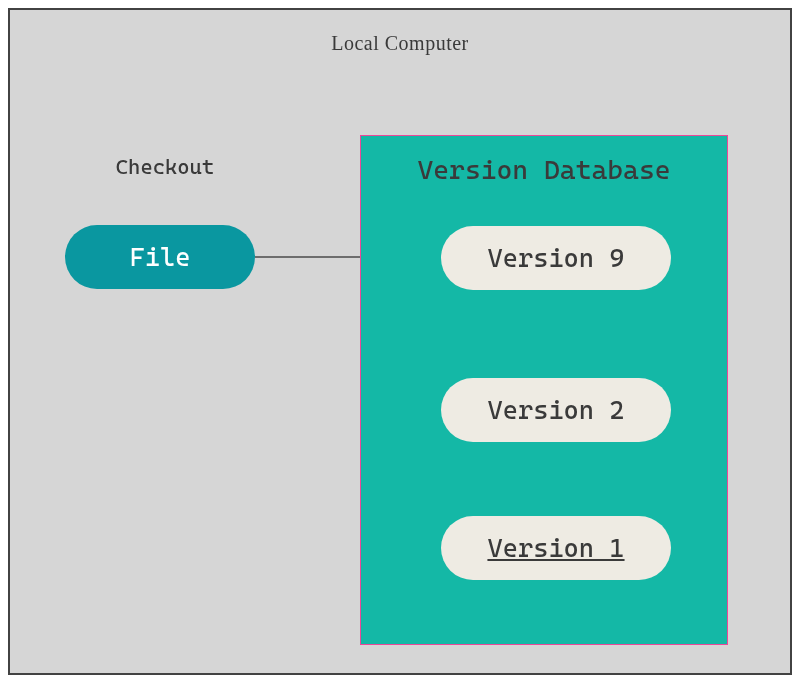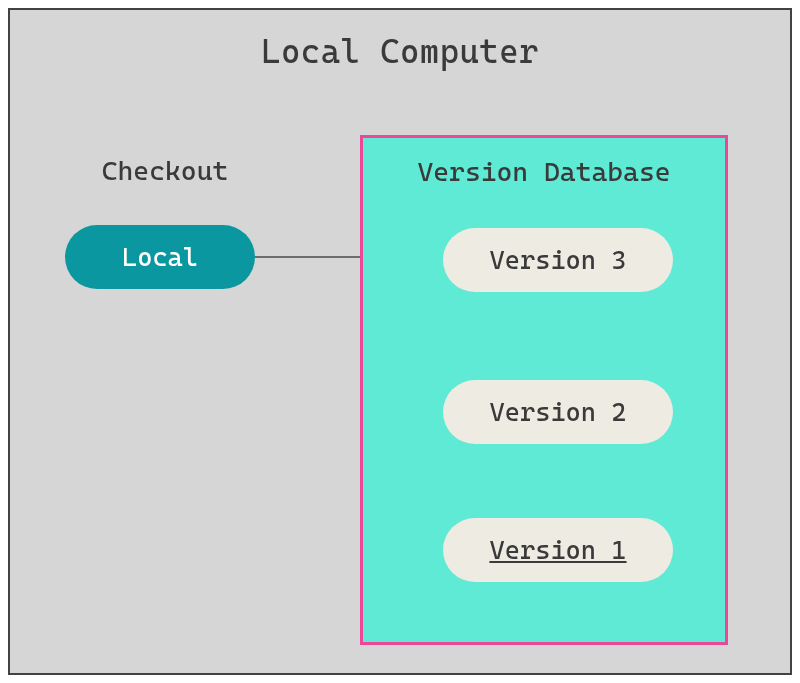--- a/index.html
+++ b/index.html
@@ -14,32 +14,33 @@
       position: absolute;
       left: 8px;
       top: 8px;
       width: 784px;
       height: 667px;
       border: 2px solid #424242;
       background: #d6d6d6;
     }
     .title {
       text-align: center;
-      font-size: 33px;
+      font-size: 20px;
       color: #3a3a3a;
       margin-top: 22px;
       letter-spacing: 0.5px;
+      font-family: Liberation Serif, serif;
     }
     .checkout-heading {
       position: absolute;
       left: 45px;
       top: 145px;
       width: 220px;
       text-align: center;
-      font-size: 27px;
+      font-size: 21px;
       color: #3a3a3a;
     }
     .file-pill {
       position: absolute;
       left: 55px;
       top: 215px;
       width: 190px;
       height: 64px;
       background: #0a97a0;
       border-radius: 40px;
@@ -48,22 +49,22 @@
       display: flex;
       align-items: center;
       justify-content: center;
     }
     .db-box {
       position: absolute;
       left: 350px;
       top: 125px;
       width: 368px;
       height: 510px;
-      background: #5eead4;
-      border: 3px solid #ec4899;
+      background: #14b8a6;
+      border: 1px solid #ec4899;
     }
     .db-heading {
       text-align: center;
       font-size: 27px;
       color: #3a3a3a;
       margin-top: 18px;
     }
     .version-pill {
       position: absolute;
       left: 80px;
@@ -91,34 +92,34 @@
   </style>
 </head>
 <body>
 
 <div class="outer">
   <div class="title">Local Computer</div>
 
   <div class="checkout-heading">Checkout</div>
 
   <div class="file-pill">
-    <span>Local</span>
+    <span>File</span>
   </div>
 
   <svg class="connectors">
     <line x1="245" y1="247" x2="430" y2="247" stroke="#4a4a4a" stroke-width="1.5"></line>
     <line x1="545" y1="279" x2="545" y2="360" stroke="#4a4a4a" stroke-width="1.5"></line>
     <line x1="545" y1="424" x2="545" y2="505" stroke="#4a4a4a" stroke-width="1.5"></line>
   </svg>
 
   <div class="db-box">
     <div class="db-heading">Version Database</div>
 
     <div class="version-pill v3">
-      <span>Version 3</span>
+      <span>Version 9</span>
     </div>
     <div class="version-pill v2">
       <span>Version 2</span>
     </div>
     <div class="version-pill v1">
       <span>Version 1</span>
     </div>
   </div>
 </div>
 

